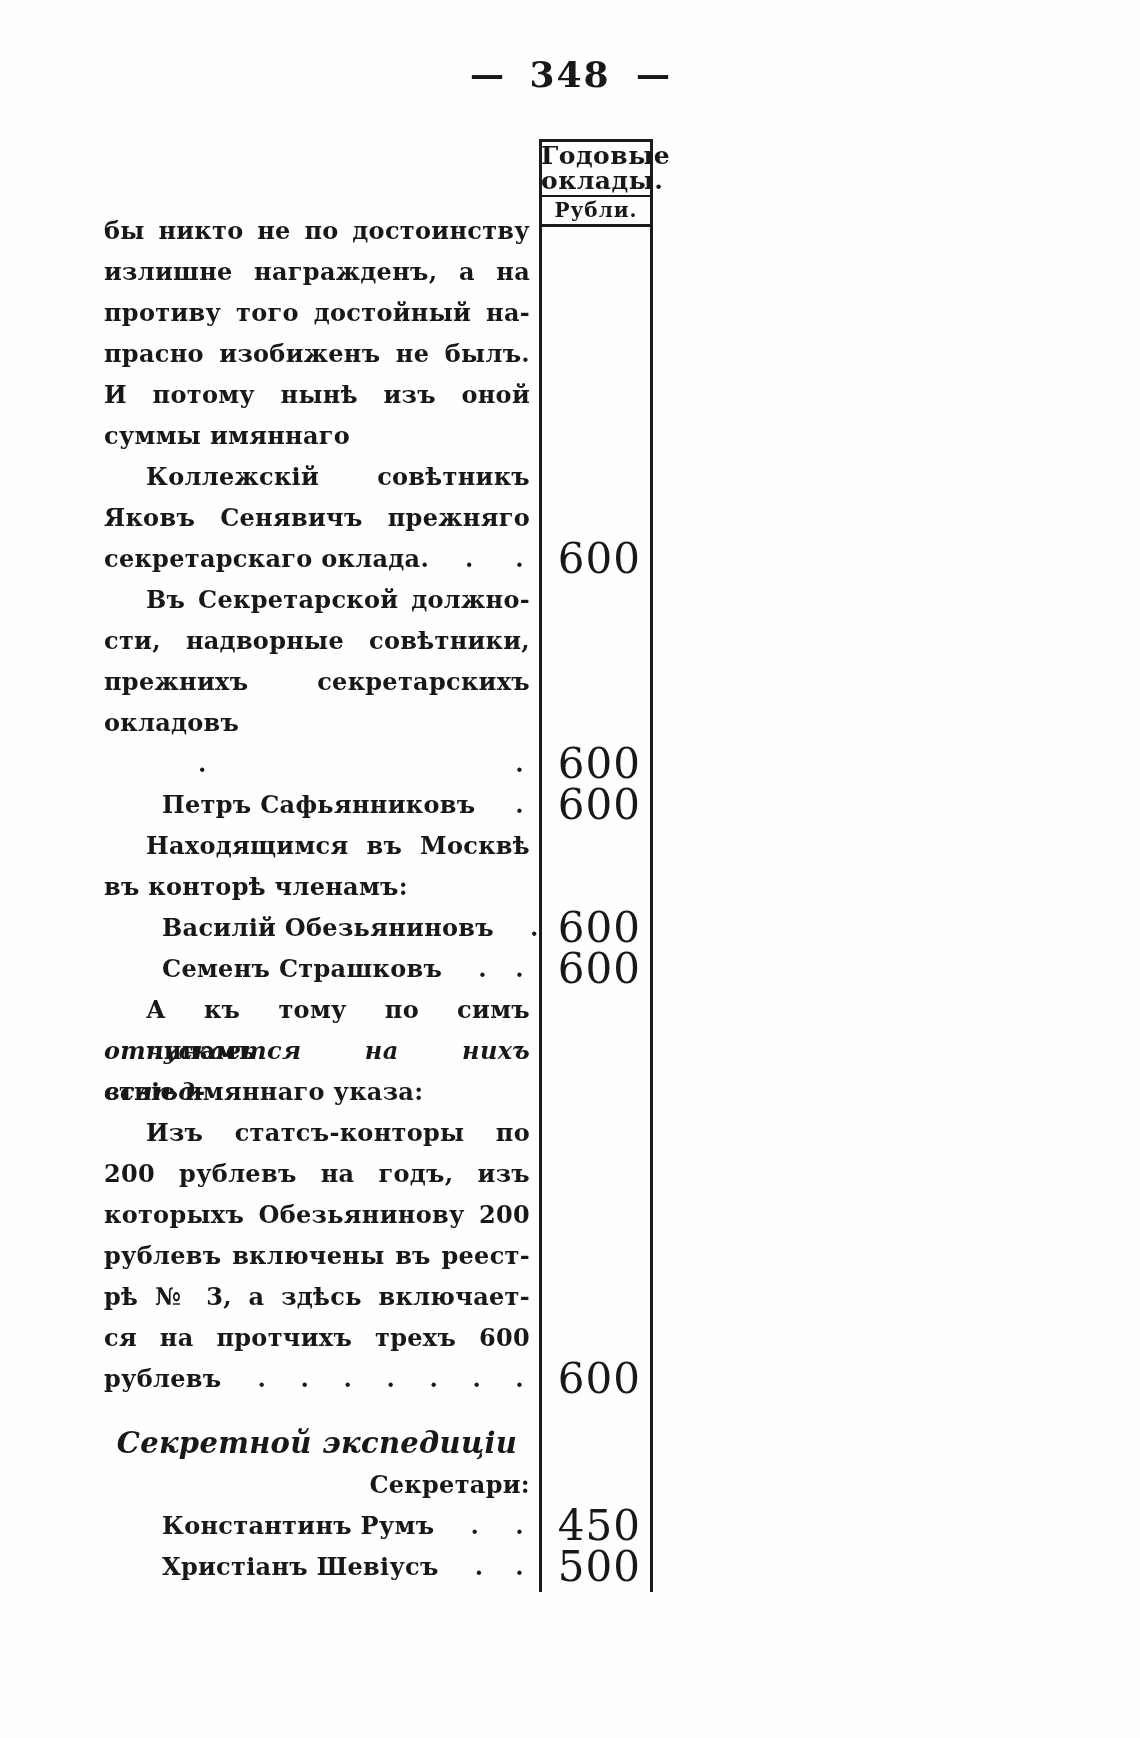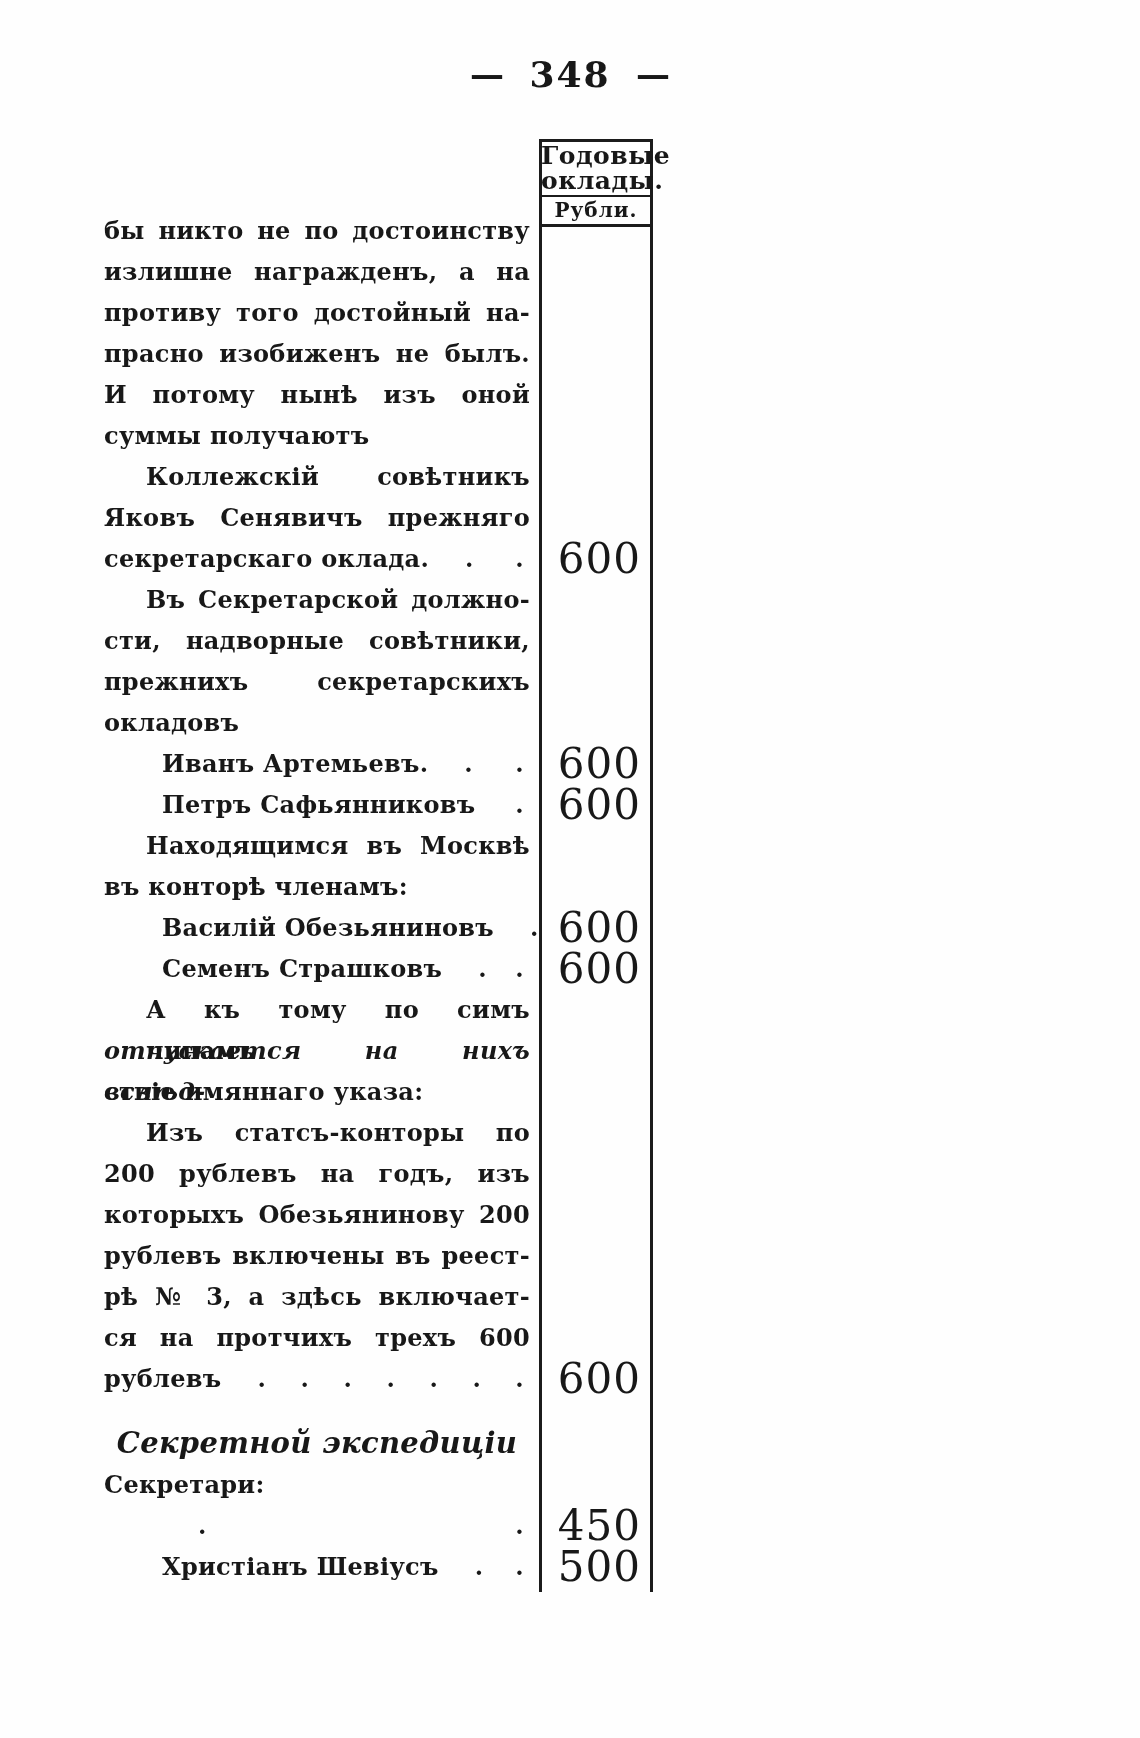--- a/index.html
+++ b/index.html
@@ -36,21 +36,21 @@
   }
   
   .text-col{position:absolute;left:104px;top:210px;width:426px;}
   .line{
     position:absolute;left:0;width:426px;height:41px;line-height:41px;
     font-size:24px;font-weight:bold;letter-spacing:0.3px;
     box-sizing:border-box;
   }
   .line.justify{text-align:justify;text-align-last:justify;}
   .line.left{text-align:left;}
-  .line.center{text-align:left;}
+  .line.center{text-align:right;}
   .line.center-italic{text-align:center;font-style:italic;font-size:29px;}
   .line.indent-sm{padding-left:42px;}
   .line.indent-lg{padding-left:58px;}
   .line.leader{display:flex;align-items:baseline;}
   .line.leader .nm{white-space:nowrap;}
   .line.leader .dots{
     flex:1;display:flex;justify-content:space-between;
     padding-left:36px;padding-right:6px;
   }
   .line.leader .dots span:only-child{margin-left:auto;}
@@ -83,36 +83,35 @@
     <div>оклады.</div>
   </div>
   <div class="box-unit">Рубли.</div>
 
   <div class="text-col">
       <div class="line justify" style="top: 0px;">бы никто не по достоинству</div>
       <div class="line justify" style="top: 41px;">излишне награжденъ, а на</div>
       <div class="line justify" style="top: 82px;">противу того достойный на-</div>
       <div class="line justify" style="top: 123px;">прасно изобиженъ не былъ.</div>
       <div class="line justify" style="top: 164px;">И потому нынѣ изъ оной</div>
-      <div class="line left" style="top: 205px;">суммы получаютъ</div>
+      <div class="line left" style="top: 205px;">суммы имяннаго</div>
       <div class="line justify indent-sm" style="top: 246px;">Коллежскій совѣтникъ</div>
       <div class="line justify" style="top: 287px;">Яковъ Сенявичъ прежняго</div>
       <div class="line leader" style="top: 328px;">
         <span class="nm">секретарскаго оклада.</span>
         <span class="dots">
           <span>.</span>
           <span>.</span>
         </span>
       </div>
       <div class="line justify indent-sm" style="top: 369px;">Въ Секретарской должно-</div>
       <div class="line justify" style="top: 410px;">сти, надворные совѣтники,</div>
       <div class="line justify" style="top: 451px;">прежнихъ секретарскихъ</div>
       <div class="line left" style="top: 492px;">окладовъ</div>
       <div class="line leader indent-lg" style="top: 533px;">
-        <span class="nm">Иванъ Артемьевъ.</span>
         <span class="dots">
           <span>.</span>
           <span>.</span>
         </span>
       </div>
       <div class="line leader indent-lg" style="top: 574px;">
         <span class="nm">Петръ Сафьянниковъ</span>
         <span class="dots">
           <span>.</span>
         </span>
@@ -149,20 +148,21 @@
           <span>.</span>
           <span>.</span>
           <span>.</span>
           <span>.</span>
           <span>.</span>
         </span>
       </div>
       <div class="line center-italic" style="top: 1213px;">Секретной экспедиціи</div>
       <div class="line center" style="top: 1254px;">Секретари:</div>
       <div class="line leader indent-lg" style="top: 1295px;">
+        <span class="nm">Константинъ Румъ</span>
         <span class="dots">
           <span>.</span>
           <span>.</span>
         </span>
       </div>
       <div class="line leader indent-lg" style="top: 1336px;">
         <span class="nm">Христіанъ Шевіусъ</span>
         <span class="dots">
           <span>.</span>
           <span>.</span>

